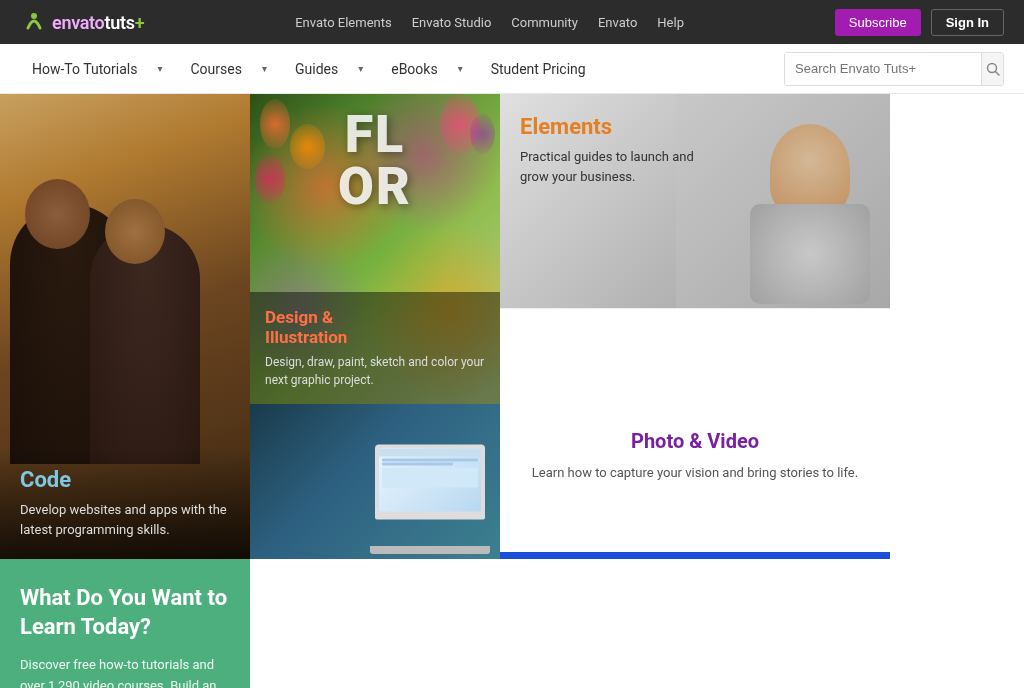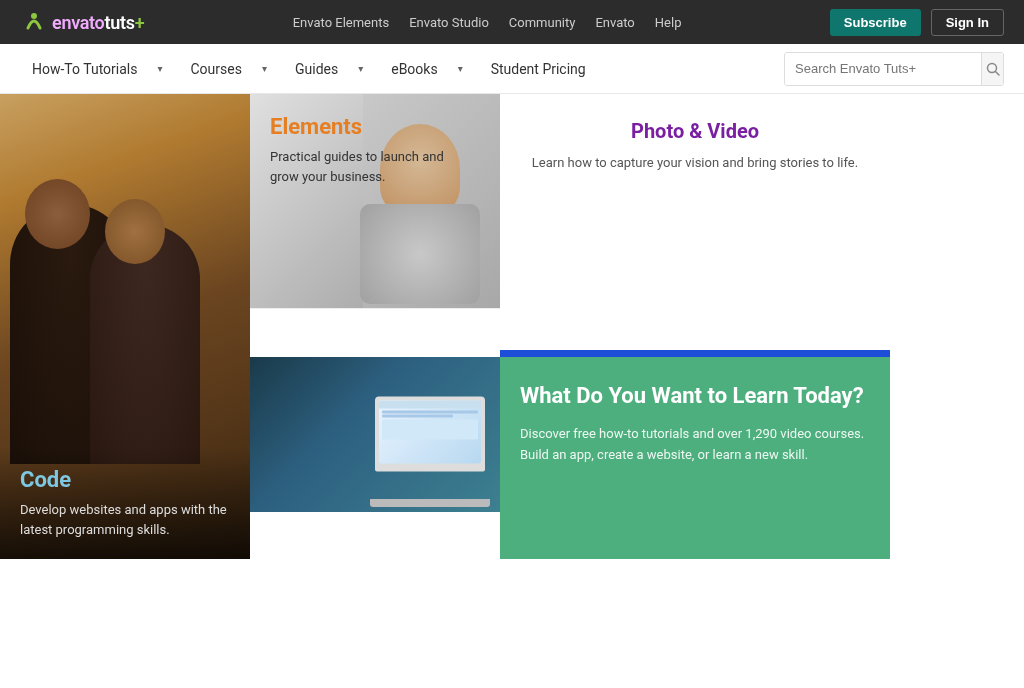--- a/index.html
+++ b/index.html
@@ -42,27 +42,27 @@
       text-decoration: none;
       font-size: 13px;
     }
 
     .top-nav-actions {
       display: flex;
       align-items: center;
       gap: 10px;
     }
     .btn-subscribe {
-      background: #0f766e;
+      background: #a21caf;
       color: #fff;
       border: none;
       padding: 6px 14px;
       border-radius: 3px;
       font-size: 13px;
-      font-weight: 700;
+      font-weight: 400;
       cursor: pointer;
     }
     .btn-signin {
       background: transparent;
       color: #fff;
       border: 1px solid #666;
       padding: 5px 14px;
       border-radius: 3px;
       font-size: 13px;
       font-weight: 600;
@@ -415,20 +415,42 @@
 
       <div style="position:absolute;bottom:310px;left:25px;width:65px;height:70px;background:radial-gradient(circle,#8b5e3c,#6b4020);border-radius:50%;"></div>
       <div style="position:absolute;bottom:295px;left:105px;width:60px;height:65px;background:radial-gradient(circle,#a07040,#7a5025);border-radius:50%;"></div>
     </div>
     <div class="hero-left-overlay">
       <div class="code-label">Code</div>
       <div class="code-desc">Develop websites and apps with the latest programming skills.</div>
     </div>
   </div>
 
+  <div class="design-tile">
+    <div class="design-bg">
+      <div class="floral-overlay"></div>
+
+      <div style="position:absolute;top:5px;left:10px;width:30px;height:50px;background:radial-gradient(circle,#ff6b35,transparent);border-radius:50%;opacity:0.8;"></div>
+      <div style="position:absolute;top:0;right:20px;width:40px;height:60px;background:radial-gradient(circle,#ff4081,transparent);border-radius:50%;opacity:0.7;"></div>
+      <div style="position:absolute;top:30px;left:40px;width:35px;height:45px;background:radial-gradient(circle,#ff8c00,transparent);border-radius:50%;opacity:0.8;"></div>
+      <div style="position:absolute;top:20px;right:5px;width:25px;height:40px;background:radial-gradient(circle,#9c27b0,transparent);border-radius:50%;opacity:0.6;"></div>
+      <div style="position:absolute;top:60px;left:5px;width:30px;height:50px;background:radial-gradient(circle,#e91e63,transparent);border-radius:50%;opacity:0.7;"></div>
+
+      <div class="flor-text">
+        FL<br>OR
+      </div>
+    </div>
+    <div class="design-info">
+      <div class="design-title">
+        <span style="white-space:pre-line;">Design &amp;
+Illustration</span>
+      </div>
+      <div class="design-desc">Design, draw, paint, sketch and color your next graphic project.</div>
+    </div>
+  </div>
 
   <div class="webdesign-tile">
     <div class="webdesign-bg">
 
       <div style="position:absolute;right:15px;top:50%;transform:translateY(-50%);width:110px;height:75px;background:#ddd;border-radius:4px 4px 2px 2px;">
         <div style="position:absolute;top:4px;left:4px;right:4px;bottom:8px;background:linear-gradient(135deg,#e8f4ff,#b8d8f0);border-radius:2px;overflow:hidden;">
           <div style="height:8px;background:#c8dff0;margin-bottom:2px;"></div>
           <div style="height:3px;background:#a8c8e8;margin:1px 3px;border-radius:1px;"></div>
           <div style="height:3px;background:#a8c8e8;margin:1px 3px;width:70%;border-radius:1px;"></div>
           <div style="height:20px;background:#d0e8f8;margin:2px 3px;border-radius:1px;"></div>

